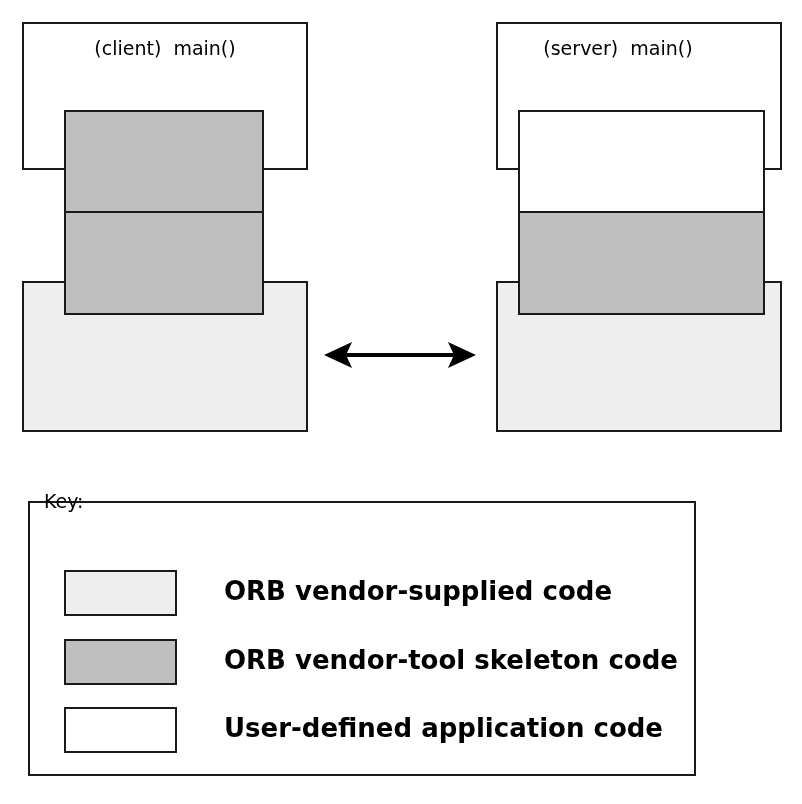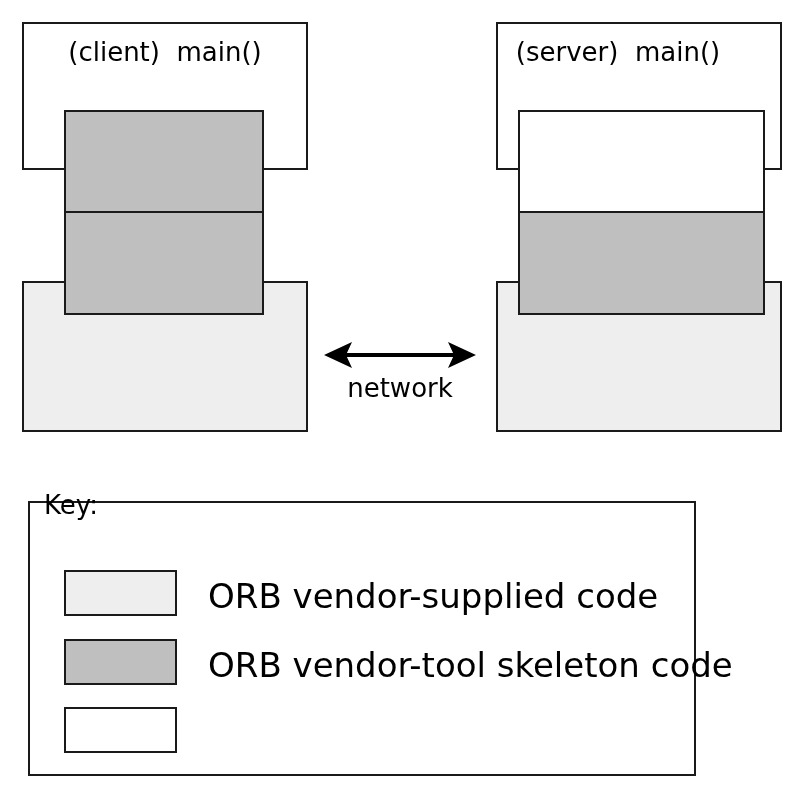--- a/index.html
+++ b/index.html
@@ -24,21 +24,21 @@
   .box {
     position: absolute;
     box-sizing: border-box;
     border: 2px solid #1a1a1a;
     background: #ffffff;
   }
   .lbl {
     position: absolute;
     white-space: pre;
     line-height: 1.28;
-    font-size: 26px;
+    font-size: 19px;
     color: #000000;
   }
 
   
   #client-main-box   { left: 22px;  top: 22px;  width: 286px; height: 148px; }
   #client-main-label { left: 22px;  top: 36px;  width: 286px; text-align: center; }
 
   #object-reference-box { left: 64px; top: 110px; width: 200px; height: 103px;
                           background: #bfbfbf; z-index: 5; }
   #object-reference-label { left: 80px; top: 124px; }
@@ -87,22 +87,23 @@
   .swatch {
     position: absolute;
     box-sizing: border-box;
     border: 2px solid #1a1a1a;
     left: 64px;
     width: 113px;
     height: 46px;
   }
   .key-text {
     position: absolute;
-    left: 208px;
-    font-size: 34px;
+    left: 224px;
+    font-size: 26px;
+    font-weight: bold;
   }
   #swatch-0 { top: 570px; background: #eeeeee; }
   #swatch-1 { top: 639px; background: #bfbfbf; }
   #swatch-2 { top: 707px; background: #ffffff; }
 
   #key-text-0 { top: 575px; }
   #key-text-1 { top: 644px; }
   #key-text-2 { top: 712px; }
 </style>
 </head>
@@ -138,26 +139,26 @@
 
   <div class="box" id="server-orb-box"></div>
   <div class="lbl" id="server-orb-label">Object Request
 Broker</div>
 
   <svg id="network-arrow" viewBox="0 0 156 48">
     <line x1="22" y1="23" x2="134" y2="23" stroke="#000000" stroke-width="4"></line>
     <polygon points="2,23 30,10 24,23 30,36" fill="#000000"></polygon>
     <polygon points="154,23 126,10 132,23 126,36" fill="#000000"></polygon>
   </svg>
-  <div class="lbl" id="network-label">network</div>
 
   <div class="box" id="key-box"></div>
   <div class="lbl" id="key-title">Key:</div>
 
   <div class="swatch" id="swatch-0" style="background: rgb(238, 238, 238);"></div>
   <div class="lbl key-text" id="key-text-0">ORB vendor-supplied code</div>
 
   <div class="swatch" id="swatch-1" style="background: rgb(191, 191, 191);"></div>
   <div class="lbl key-text" id="key-text-1">ORB vendor-tool skeleton code</div>
 
   <div class="swatch" id="swatch-2" style="background: rgb(255, 255, 255);"></div>
+  <div class="lbl key-text" id="key-text-2">User-defined application code</div>
 
 </div>
 
 </body></html>

